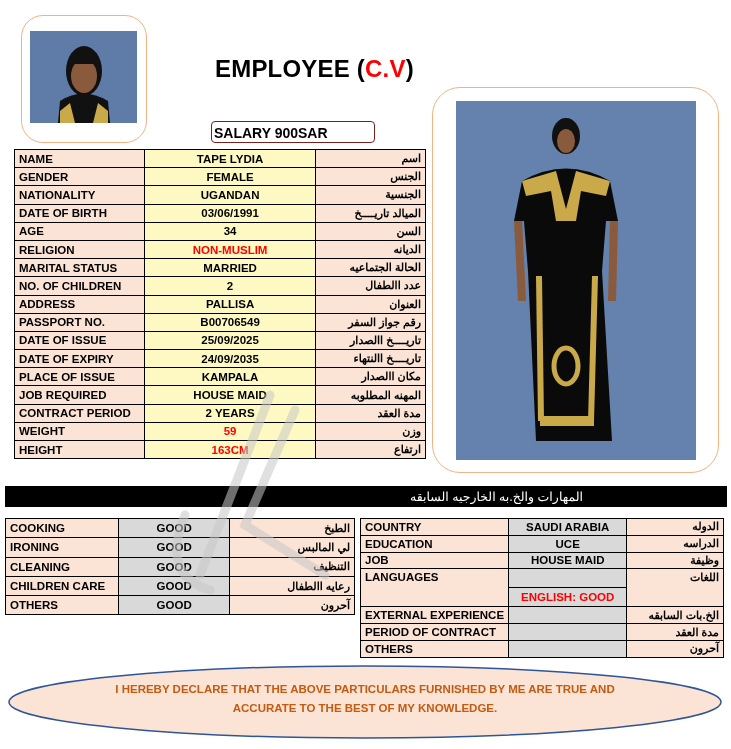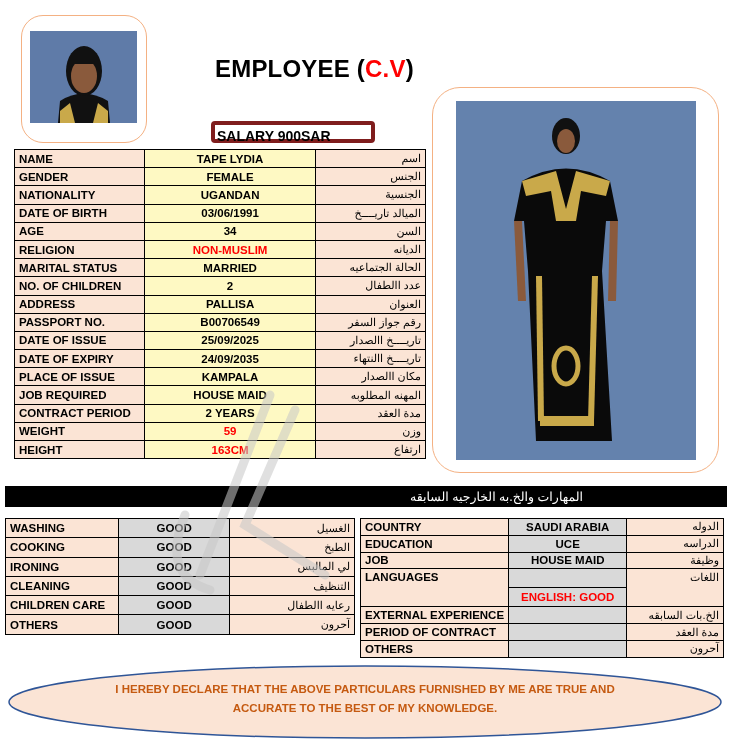--- a/index.html
+++ b/index.html
@@ -8,35 +8,35 @@
 
     .photo-frame-small { position: absolute; left: 21px; top: 15px; width: 124px; height: 126px;
       border: 1px solid #f4b183; border-radius: 22px; background: #fff; }
     .photo-small { position: absolute; left: 30px; top: 31px; width: 107px; height: 92px;
       background: linear-gradient(180deg,#5a76a3 0%, #6b84ad 100%); overflow: hidden; }
 
     .title { position: absolute; left: 215px; top: 55px; font-size: 24px; font-weight: bold; letter-spacing: 0.2px; }
     .title .red { color: #ff0000; }
 
     .salary-box { position: absolute; left: 211px; top: 121px; width: 164px; height: 22px;
-      border: 4px solid #7f1d1d; border-radius: 4px; font-size: 14px; font-weight: bold;
+      border: 1px solid #7f1d1d; border-radius: 4px; font-size: 14px; font-weight: bold;
       line-height: 22px; padding-left: 2px; box-sizing: border-box; }
 
     .photo-frame-large { position: absolute; left: 432px; top: 87px; width: 285px; height: 384px;
       border: 1px solid #f4b183; border-radius: 28px; background: #fff; }
     .photo-large { position: absolute; left: 456px; top: 101px; width: 240px; height: 359px;
       background: linear-gradient(180deg,#5e7aa6 0%, #6a87b1 60%, #6683ad 100%); overflow: hidden; }
 
     table { border-collapse: collapse; position: absolute; border-radius: 12px; }
     td { border: 1px solid #000; font-size: 11.5px; font-weight: bold; padding: 0 4px; white-space: nowrap; }
     .peach { background: #fbe4d5; }
     .white { background: #fef9c3; }
     .grey { background: #d9d9d9; }
     .center { text-align: center; }
-    .rtl { text-align: right; direction: rtl; font-weight: normal; font-size: 11px; }
+    .rtl { text-align: right; direction: rtl; font-weight: bold; font-size: 11px; }
     .redtxt { color: #ff0000; }
 
     .info-table { left: 14px; top: 149px; width: 412px; }
     .info-table td { height: 17.2px; }
 
     .skills-bar { position: absolute; left: 5px; top: 486px; width: 722px; height: 21px; background: #000; color: #fff; }
     .skills-bar .en { position: absolute; left: 126px; top: 19px; font-size: 18px; margin-left: 26px; }
     .skills-bar .ar { position: absolute; left: 405px; top: 3px; font-size: 12.5px; direction: rtl; }
 
     .skills-table { left: 5px; top: 518px; width: 350px; }
@@ -188,25 +188,20 @@
 </div>
 
 <table class="skills-table">
   <colgroup>
       <col style="width:113px">
       <col style="width:112px">
       <col style="width:125px">
     </colgroup>
   <tbody>
     <tr>
-        <td class="peach">WASHING</td>
-        <td class="grey center">GOOD</td>
-        <td class="peach rtl">الغسيل</td>
-      </tr>
-    <tr>
         <td class="peach">COOKING</td>
         <td class="grey center">GOOD</td>
         <td class="peach rtl">الطبخ</td>
       </tr>
     <tr>
         <td class="peach">IRONING</td>
         <td class="grey center">GOOD</td>
         <td class="peach rtl">لي المالبس</td>
       </tr>
     <tr>

